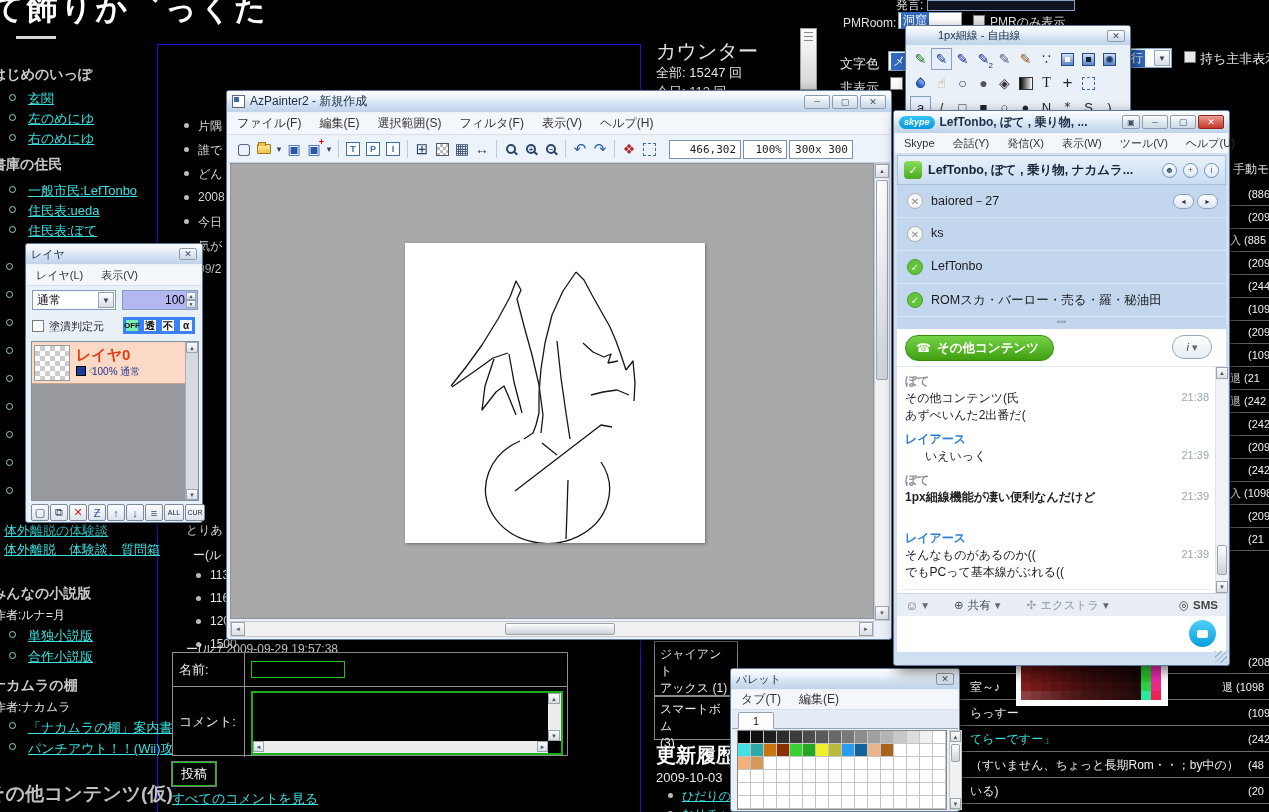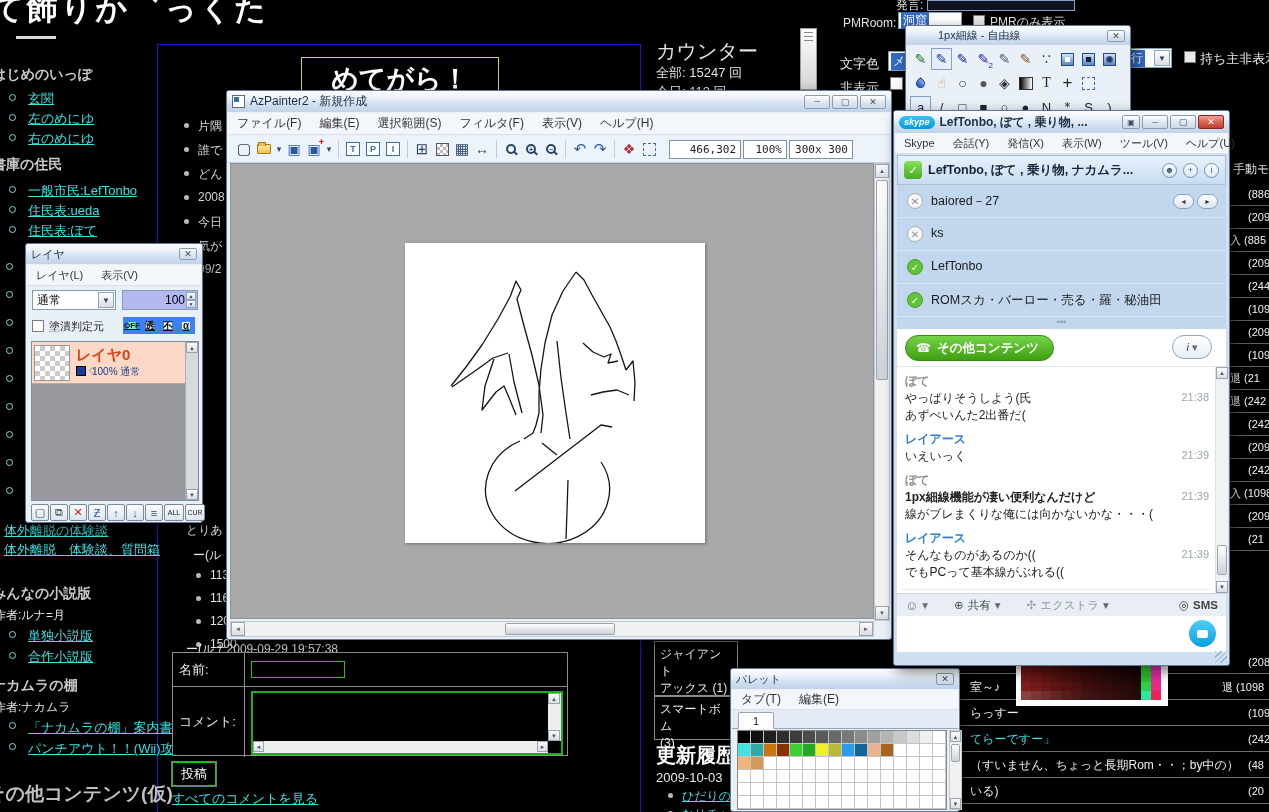--- a/index.html
+++ b/index.html
@@ -80,21 +80,21 @@
 #az-canvas{position:absolute;left:174px;top:79px;width:300px;height:300px;background:#fff;box-shadow:1px 1px 3px rgba(0,0,0,.35);}
 .sbtrack{position:absolute;background:#f1f1f1;border:1px solid #c4cad0;}
 .sbthumb{position:absolute;background:linear-gradient(#fdfdfd,#cdd2d8);border:1px solid #9aa4ae;border-radius:2px;}
 
 #ly .mbar{top:21px;height:21px;font-size:11px;}
 .dd-box{position:absolute;background:#fff;border:1px solid #7f9db9;font-size:12px;color:#111;display:flex;align-items:center;padding-left:4px;}
 #ly-opacity{position:absolute;background:#b4b8f0;border:1px solid #7f9db9;font-size:12px;color:#000;display:flex;align-items:center;justify-content:flex-end;padding-right:12px;}
 .spin{position:absolute;right:1px;top:1px;bottom:1px;width:10px;display:flex;flex-direction:column;}
 .spin i{flex:1;background:linear-gradient(#fefefe,#d7dde6);border:1px solid #93a4b8;font-style:normal;font-size:5px;color:#345;display:flex;align-items:center;justify-content:center;}
 .spin i:first-child::after{content:"▲";} .spin i:last-child::after{content:"▼";}
-.modebtn{width:18px;height:17px;border:5px solid #3b82f6;background:#f8f8f8;font-size:10px;font-weight:bold;color:#111;display:flex;align-items:center;justify-content:center;text-decoration:underline;}
+.modebtn{width:18px;height:17px;border:3px solid #3b82f6;background:#f8f8f8;font-size:10px;font-weight:bold;color:#111;display:flex;align-items:center;justify-content:center;}
 .modebtn.on{background:#78eeb2;font-size:8px;}
 #ly-list{position:absolute;left:5px;top:97px;width:168px;height:160px;border:1px solid #8090a0;background:#98999e;overflow:hidden;}
 #ly-row{position:absolute;left:0;top:0;right:13px;height:42px;background:#fbd9c6;border-bottom:1px solid #c9a58e;}
 #ly-thumb{position:absolute;left:2px;top:3px;width:36px;height:36px;border:1px solid #999;background:repeating-conic-gradient(#ccc 0 25%,#fff 0 50%) 0 0/10px 10px;}
 #ly-name{position:absolute;left:44px;top:4px;color:#e04010;font-weight:bold;font-size:15px;}
 #ly-info{position:absolute;left:60px;top:23px;color:#1a3a8c;font-size:10px;}
 #ly-sq{position:absolute;left:44px;top:24px;width:10px;height:10px;background:#1a3a9c;border:1px solid #000;}
 #ly-dia{position:absolute;left:57px;top:23px;color:#888;font-size:9px;}
 #ly-vsb{position:absolute;right:0;top:0;bottom:0;width:13px;background:#d5dae1;border-left:1px solid #aab;}
 .lybtn{width:18px;height:17px;border:1px solid #7a8a9a;border-radius:2px;background:linear-gradient(#fcfdfe,#dde4ec);font-size:11px;display:flex;align-items:center;justify-content:center;color:#1a50b0;cursor:pointer;}
@@ -151,23 +151,20 @@
 .g-small-dd::after{content:"▾";color:#667;}
 .g-sharei::after{content:"⊕";color:#556;}
 .g-exti::after{content:"✣";color:#99a;}
 .g-smsi::after{content:"◎";color:#333;font-weight:bold;}
 </style>
 </head>
 <body>
 
 <div id="bg" class="abs" style="left:0;top:0;width:1269px;height:812px;">
   <div id="contentbox"></div>
-  <div id="titlebox">
-      <span>めてがら！</span>
-    </div>
   <div class="bighead">て飾りか゛っくた</div>
   <div class="hline"></div>
 
   <div class="sec-title" style="top:66px;">はじめのいっぽ</div>
   <div id="sec1-links" class="abs">
       <div class="ring" style="left: 9px; top: 94px;"></div>
       <a class="bglink" style="left: 28px; top: 90px; width: auto;">玄関</a>
       <div class="ring" style="left: 9px; top: 114px;"></div>
       <a class="bglink" style="left: 28px; top: 110px; width: auto;">左のめにゆ</a>
       <div class="ring" style="left: 9px; top: 134px;"></div>
@@ -821,30 +818,29 @@
         <span class="g-phone"></span>
         <span>その他コンテンツ</span>
       </span>
     <span id="sk-ibtn">
         <span>i</span>
         <span class="g-small-dd"></span>
       </span>
   </div>
   <div id="sk-msgs">
       <span class="mname" style="top: 6px; color: rgb(144, 144, 144);">ぼて</span>
-      <span class="mline" style="top: 23px;">やっぱりそうしよう(氏</span>
+      <span class="mline" style="top: 23px;">その他コンテンツ(氏</span>
       <span class="mtime" style="top: 24px;">21:38</span>
       <span class="mline" style="top: 40px;">あずぺいんた2出番だ(</span>
       <span class="mname" style="top: 64px; color: rgb(47, 128, 208);">レイアース</span>
-      <span class="mline" style="top: 81px;">いえいっく</span>
+      <span class="mline" style="top: 81px; margin-left: 20px;">いえいっく</span>
       <span class="mtime" style="top: 82px;">21:39</span>
       <span class="mname" style="top: 105px; color: rgb(144, 144, 144);">ぼて</span>
       <span class="mline" style="top: 122px; font-weight: bold;">1px細線機能が凄い便利なんだけど</span>
       <span class="mtime" style="top: 123px;">21:39</span>
-      <span class="mline" style="top: 139px;">線がブレまくりな俺には向かないかな・・・(</span>
       <span class="mname" style="top: 163px; color: rgb(47, 128, 208);">レイアース</span>
       <span class="mline" style="top: 180px;">そんなものがあるのか((</span>
       <span class="mtime" style="top: 181px;">21:39</span>
       <span class="mline" style="top: 197px;">でもPCって基本線がぶれる((</span>
       <div class="mdiv" style="top: 222px;"></div>
     </div>
   <div id="sk-vsb">
     <span class="sbbtn g-up" style="left:0;top:0;width:12px;height:12px;"></span>
     <span class="sbthumb" style="left:1px;top:178px;width:10px;height:30px;"></span>
     <span class="sbbtn g-dn" style="left:0;bottom:0;width:12px;height:12px;"></span>

